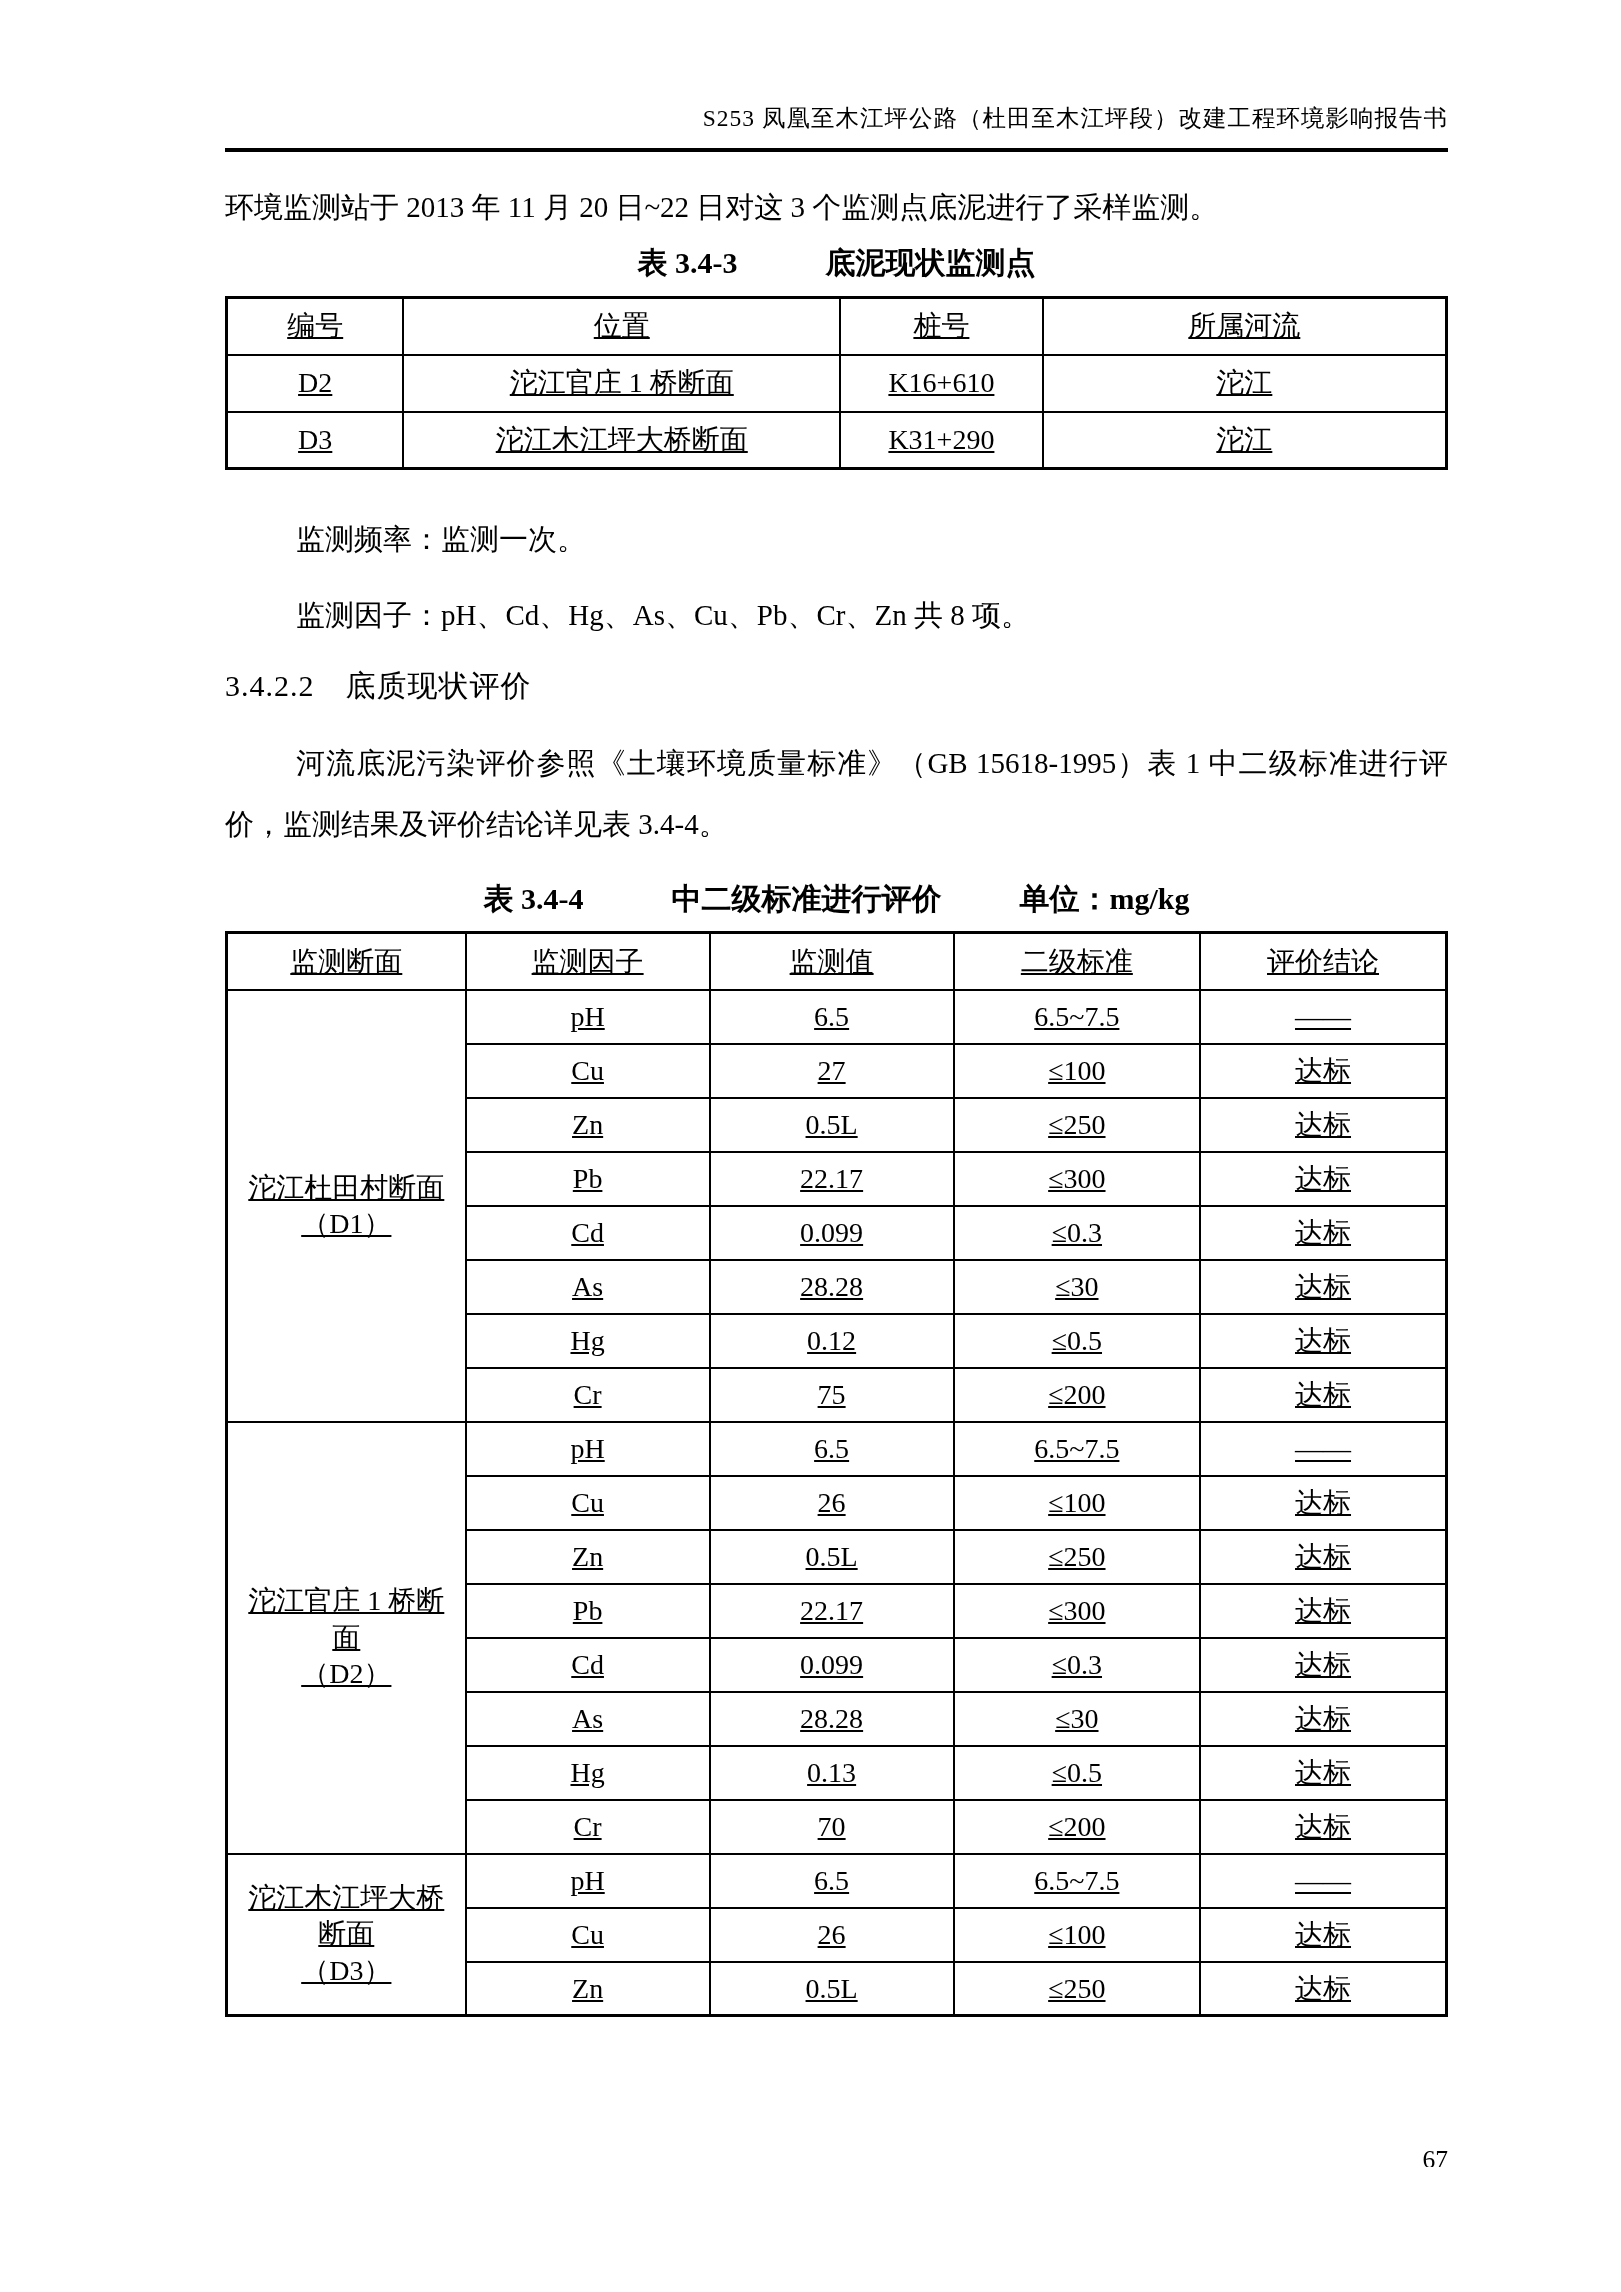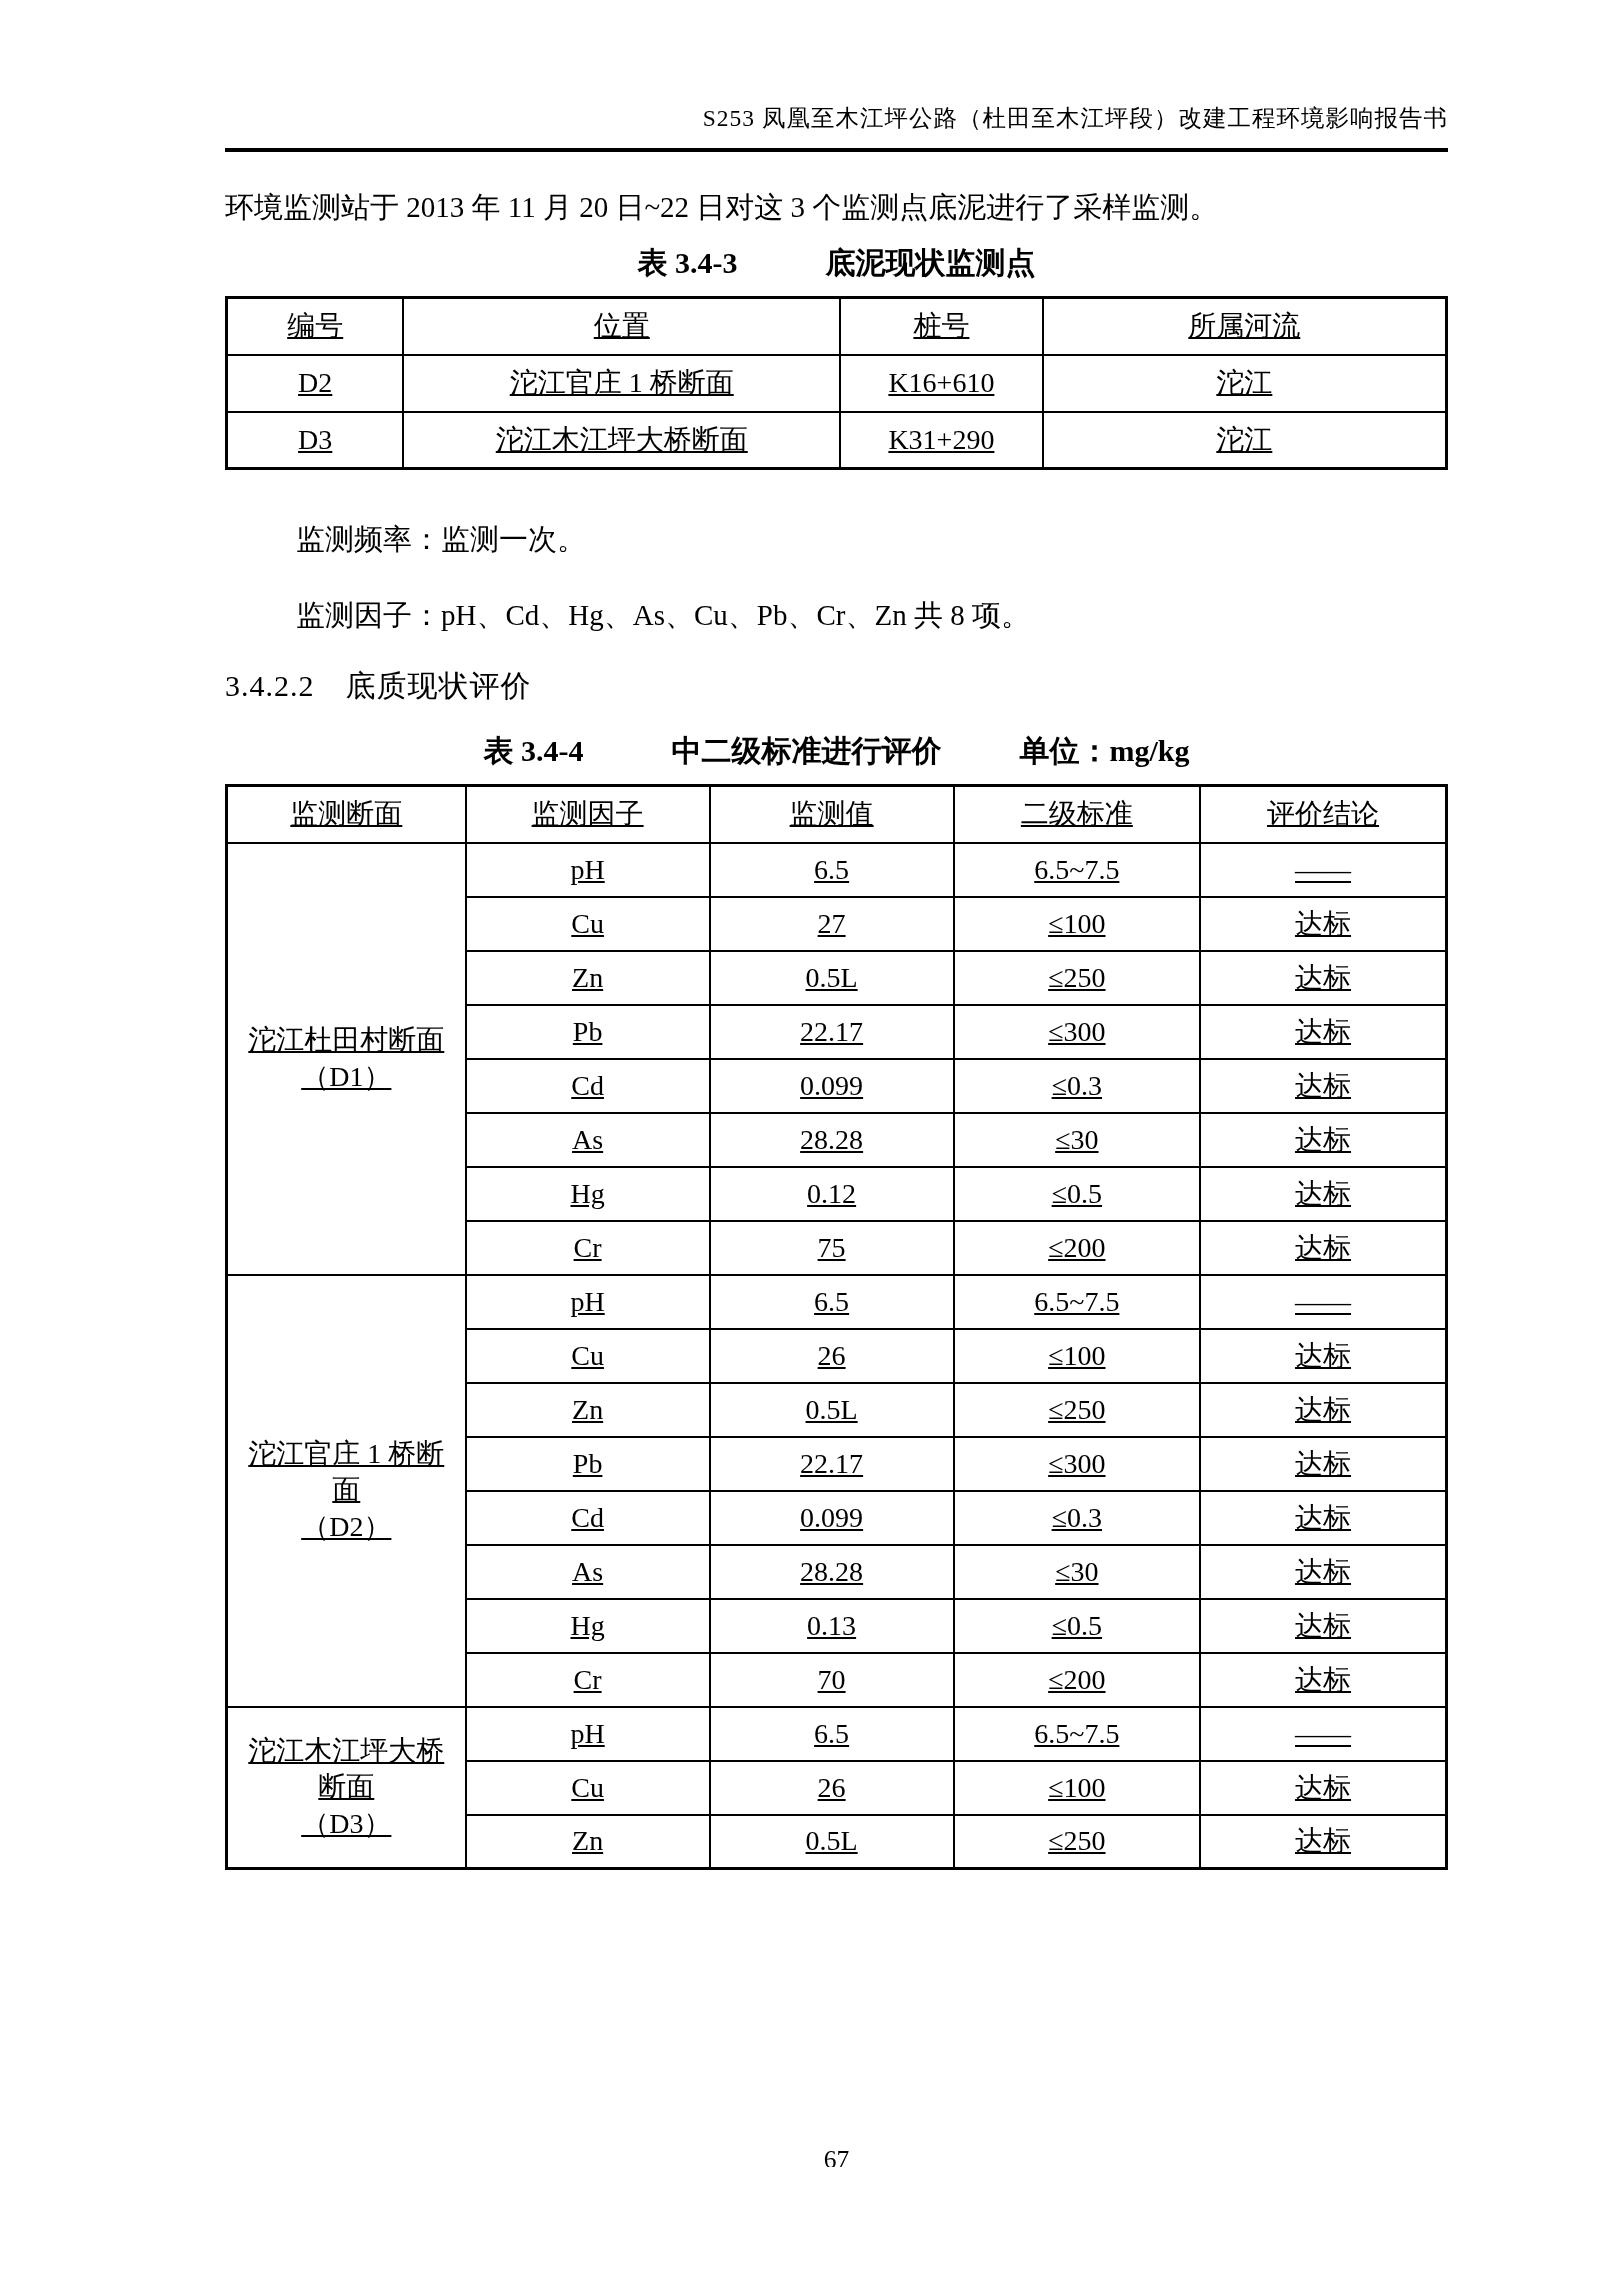--- a/index.html
+++ b/index.html
@@ -72,21 +72,21 @@
   }
   .t1 tr { height: 57px; }
   .t2 thead tr { height: 57px; }
   .t2 tbody tr { height: 54px; }
   .section-cell div { line-height: 1.3; }
   .page-footer {
     position: absolute;
     left: 225px;
     right: 173px;
     top: 2145px;
-    text-align: center;
+    text-align: right;
     font-size: 25.5px;
   }
 </style>
 </head>
 <body>
 
 <div class="page">
 
   <header class="doc-header">
     <div>S253 凤凰至木江坪公路（杜田至木江坪段）改建工程环境影响报告书</div>
@@ -128,20 +128,21 @@
         <td>沱江</td>
       </tr>
     </tbody>
   </table>
 
   <p class="body-text indent p-freq">监测频率：监测一次。</p>
   <p class="body-text indent p-factors">监测因子：pH、Cd、Hg、As、Cu、Pb、Cr、Zn 共 8 项。</p>
 
   <h3 class="section-heading">3.4.2.2　底质现状评价</h3>
 
+  <p class="body-text indent p-eval">河流底泥污染评价参照《土壤环境质量标准》（GB 15618-1995）表 1 中二级标准进行评价，监测结果及评价结论详见表 3.4-4。</p>
 
   <div class="table-caption caption2">
     <span class="cap-label">表 3.4-4</span>
     <span class="cap-title">中二级标准进行评价</span>
     <span class="cap-unit">单位：mg/kg</span>
   </div>
 
   <table class="data-table t2">
     <colgroup>
       <col style="width:19.6%">

